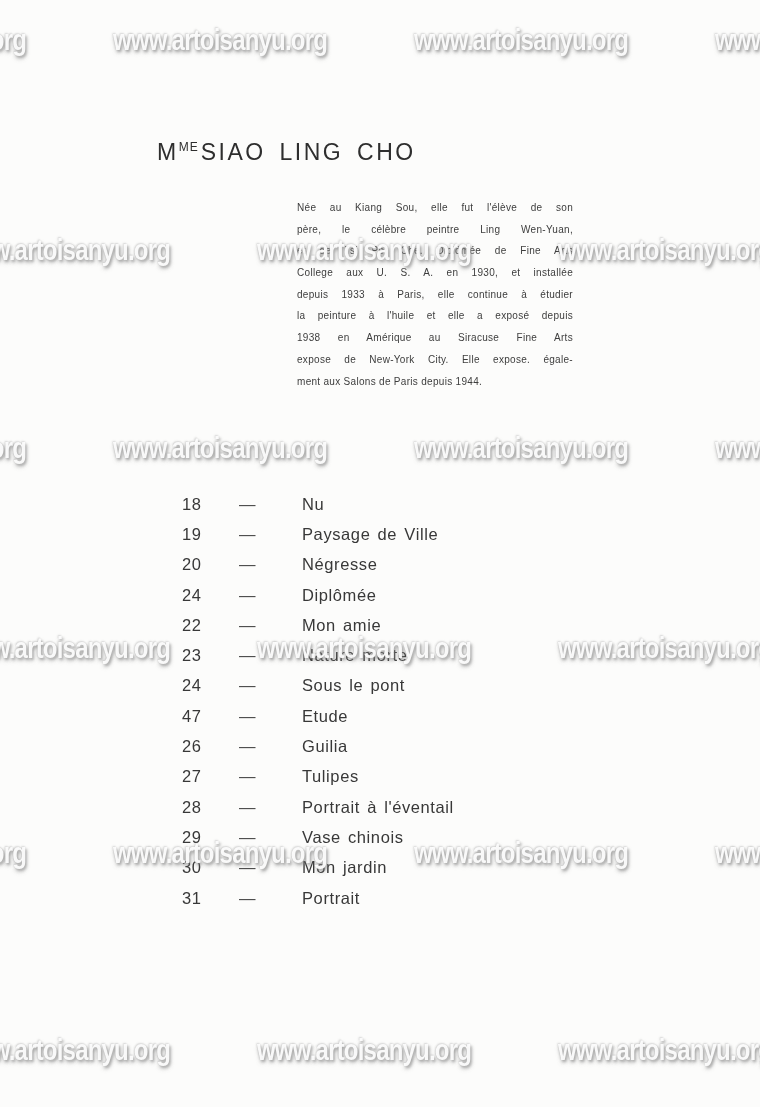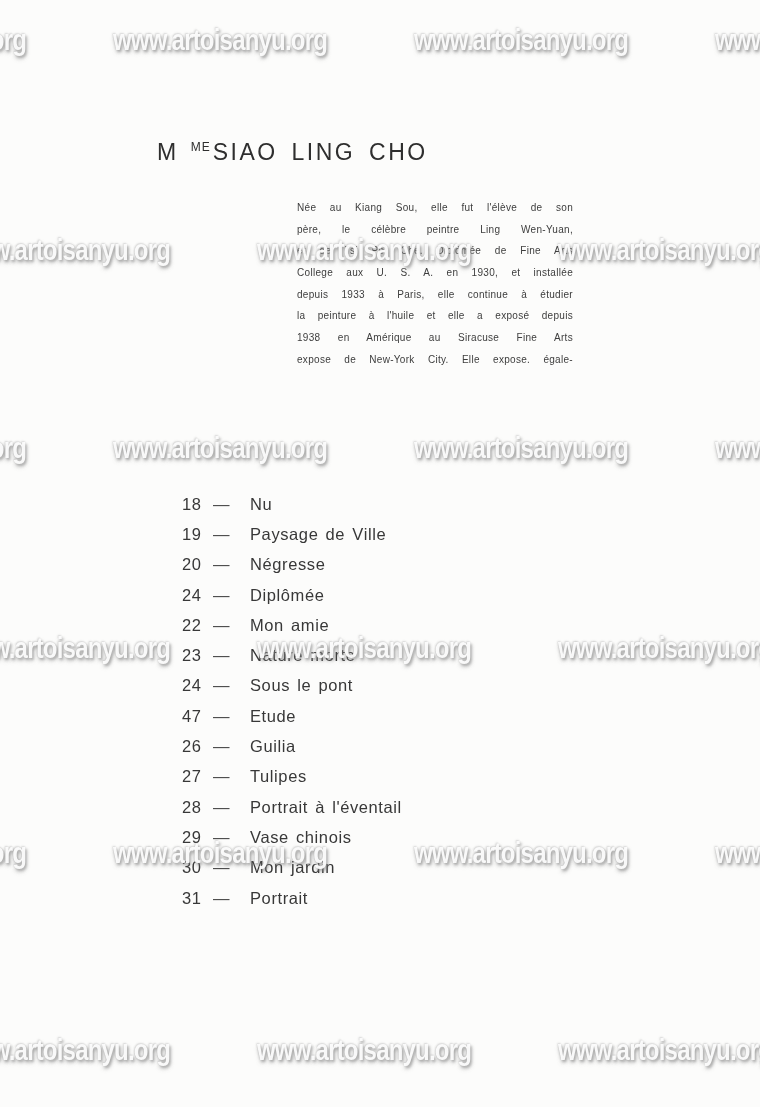--- a/index.html
+++ b/index.html
@@ -25,21 +25,20 @@
     letter-spacing: 2.5px;
     word-spacing: 5px;
     color: #2e2e2e;
     white-space: nowrap;
   }
   .title sup {
     font-size: 12px;
     letter-spacing: 1px;
     vertical-align: 9px;
     margin-right: 2px;
-    margin-left: 12px;
   }
 
   
   .bio {
     position: absolute;
     left: 297px;
     top: 197px;
     width: 276px;
     color: #3d3d3d;
     font-size: 10px;
@@ -61,20 +60,21 @@
     left: 182px;
     top: 489px;
     color: #383838;
   }
   .work-row {
     display: flex;
     align-items: center;
     height: 30.3px;
     font-size: 16.5px;
     letter-spacing: 0.6px;
+    gap: 26px;
   }
   .work-no   { width: 31px; }
   .work-dash { width: 37px; color: #4a4a4a; }
   .work-title { white-space: nowrap; word-spacing: 2px; }
 
   
   .watermarks {
     position: absolute;
     inset: 0;
     z-index: 2;
@@ -116,20 +116,21 @@
 
     <div class="bio" id="bio">
         <div class="bio-line">Née au Kiang Sou, elle fut l'élève de son</div>
         <div class="bio-line">père, le célèbre peintre Ling Wen-Yuan,</div>
         <div class="bio-line">et de Tsi Pei Che. Diplômée de Fine Arts</div>
         <div class="bio-line">College aux U. S. A. en 1930, et installée</div>
         <div class="bio-line">depuis 1933 à Paris, elle continue à étudier</div>
         <div class="bio-line">la peinture à l'huile et elle a exposé depuis</div>
         <div class="bio-line">1938 en Amérique au Siracuse Fine Arts</div>
         <div class="bio-line">expose de New-York City. Elle expose. égale-</div>
+        <div class="bio-line last">ment aux Salons de Paris depuis 1944.</div>
       </div>
 
     <div class="works" id="works">
         <div class="work-row">
           <span class="work-no">18</span>
           <span class="work-dash">—</span>
           <span class="work-title">Nu</span>
         </div>
         <div class="work-row">
           <span class="work-no">19</span>

